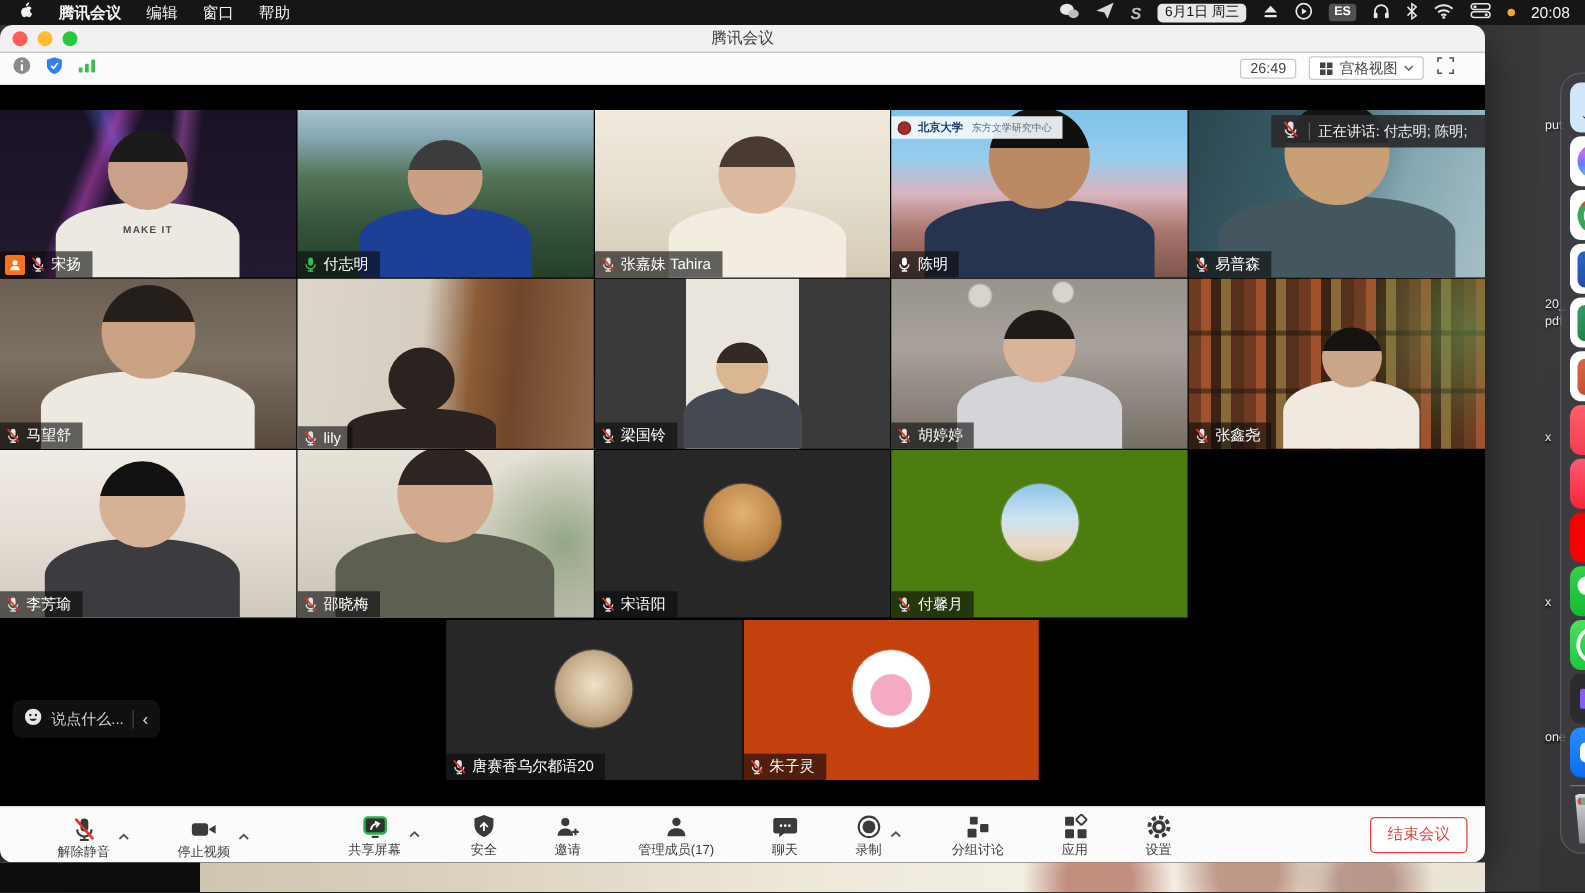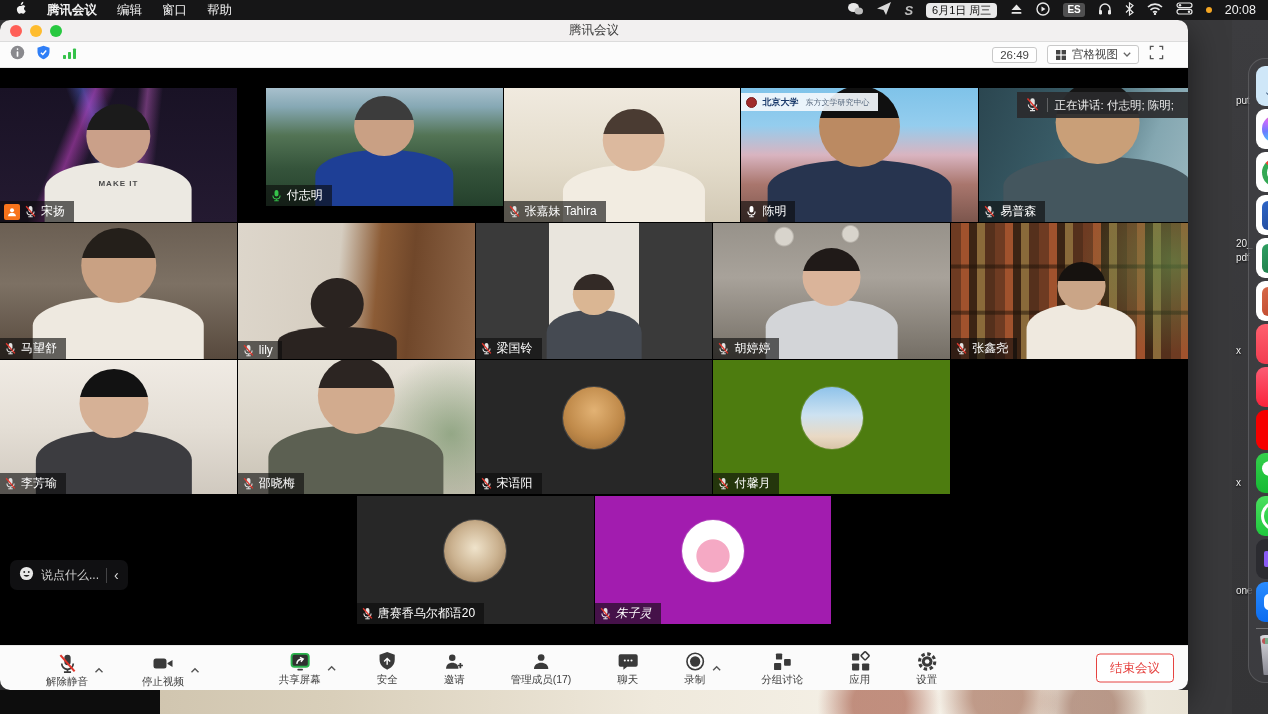--- a/index.html
+++ b/index.html
@@ -364,21 +364,21 @@
                     <rect x="5.6" y="1.3" width="4.8" height="8" rx="2.4" fill="#e3e3e3"></rect>
                     <path d="M3.6 8a4.4 4.4 0 0 0 8.8 0" stroke="#e3e3e3" stroke-width="1.3"></path>
                     <line x1="8" y1="12.6" x2="8" y2="14.2" stroke="#e3e3e3" stroke-width="1.3"></line>
                     <line x1="5.3" y1="14.5" x2="10.7" y2="14.5" stroke="#e3e3e3" stroke-width="1.3"></line>
                     <line x1="2.6" y1="1.6" x2="13.4" y2="14" stroke="#e0352b" stroke-width="1.6"></line>
                   </svg>
                 </span>
                 <span>宋扬</span>
               </div>
             </div>
-            <div class="tile" style="height: 118px; background: linear-gradient(rgb(168, 192, 205) 0%, rgb(134, 168, 180) 16%, rgb(83, 116, 85) 40%, rgb(53, 84, 59) 68%, rgb(36, 64, 44) 100%); margin-left: 28px;">
+            <div class="tile" style="height: 134px; background: linear-gradient(rgb(168, 192, 205) 0%, rgb(134, 168, 180) 16%, rgb(83, 116, 85) 40%, rgb(53, 84, 59) 68%, rgb(36, 64, 44) 100%);">
               <div class="person" style="left: 50%; bottom: 0px; width: 137.344px; height: 99.16px; transform: translateX(-50%);">
                 <div class="p-body" style="height: 55.5296px; background: rgb(30, 63, 150);"></div>
                 <div class="p-head" style="width: 60.4314px; height: 60.4314px; bottom: 49.58px; background: linear-gradient(rgb(60, 60, 60) 0px, rgb(60, 60, 60) 40%, rgb(201, 160, 132) 40%);"></div>
               </div>
               <div class="nm">
                 <span style="display:flex">
                   <svg width="13" height="13" viewBox="0 0 16 16" fill="none">
                     <rect x="5.6" y="1.3" width="4.8" height="8" rx="2.4" fill="#35c24a"></rect>
                     <path d="M3.6 8a4.4 4.4 0 0 0 8.8 0" stroke="#35c24a" stroke-width="1.3"></path>
                     <line x1="8" y1="12.6" x2="8" y2="14.2" stroke="#35c24a" stroke-width="1.3"></line>
@@ -616,21 +616,21 @@
                     <rect x="5.6" y="1.3" width="4.8" height="8" rx="2.4" fill="#e3e3e3"></rect>
                     <path d="M3.6 8a4.4 4.4 0 0 0 8.8 0" stroke="#e3e3e3" stroke-width="1.3"></path>
                     <line x1="8" y1="12.6" x2="8" y2="14.2" stroke="#e3e3e3" stroke-width="1.3"></line>
                     <line x1="5.3" y1="14.5" x2="10.7" y2="14.5" stroke="#e3e3e3" stroke-width="1.3"></line>
                     <line x1="2.6" y1="1.6" x2="13.4" y2="14" stroke="#e0352b" stroke-width="1.6"></line>
                   </svg>
                 </span>
                 <span>唐赛香乌尔都语20</span>
               </div>
             </div>
-            <div class="tile" style="height: 128px; background: #a21caf; font-style: italic;">
+            <div class="tile" style="height: 128px; background: #c2410c;">
               <div class="avatar" style="background: radial-gradient(circle at 50% 58%, rgb(245, 169, 196) 0px, rgb(245, 169, 196) 34%, rgb(255, 255, 255) 36%);"></div>
               <div class="nm">
                 <span style="display:flex">
                   <svg width="13" height="13" viewBox="0 0 16 16" fill="none">
                     <rect x="5.6" y="1.3" width="4.8" height="8" rx="2.4" fill="#e3e3e3"></rect>
                     <path d="M3.6 8a4.4 4.4 0 0 0 8.8 0" stroke="#e3e3e3" stroke-width="1.3"></path>
                     <line x1="8" y1="12.6" x2="8" y2="14.2" stroke="#e3e3e3" stroke-width="1.3"></line>
                     <line x1="5.3" y1="14.5" x2="10.7" y2="14.5" stroke="#e3e3e3" stroke-width="1.3"></line>
                     <line x1="2.6" y1="1.6" x2="13.4" y2="14" stroke="#e0352b" stroke-width="1.6"></line>
                   </svg>

